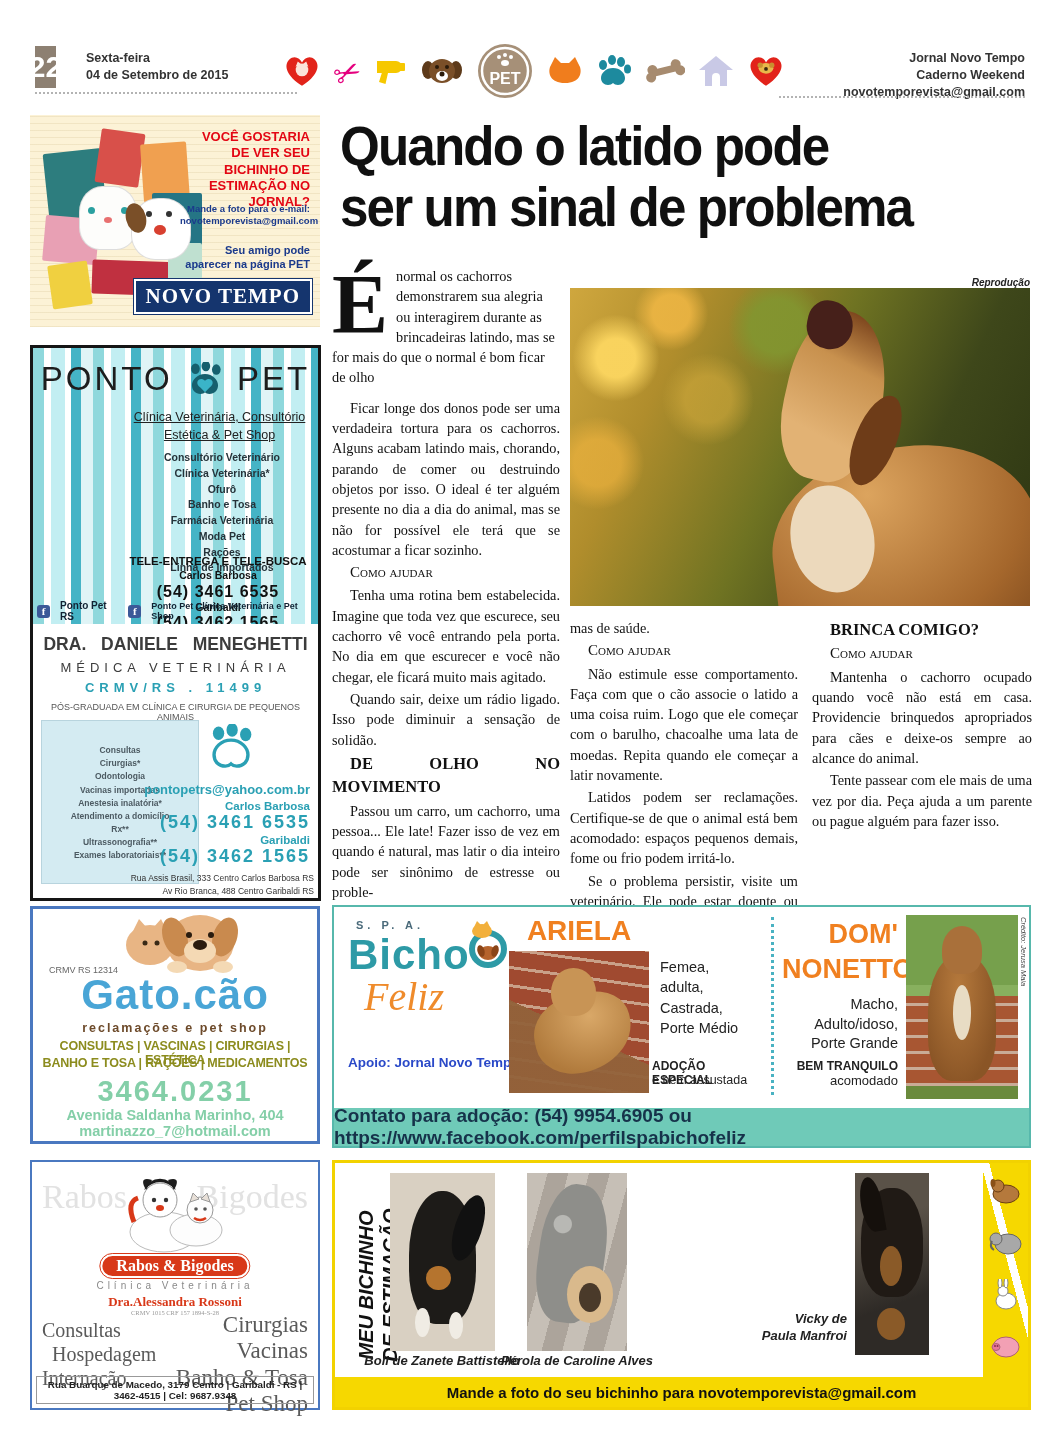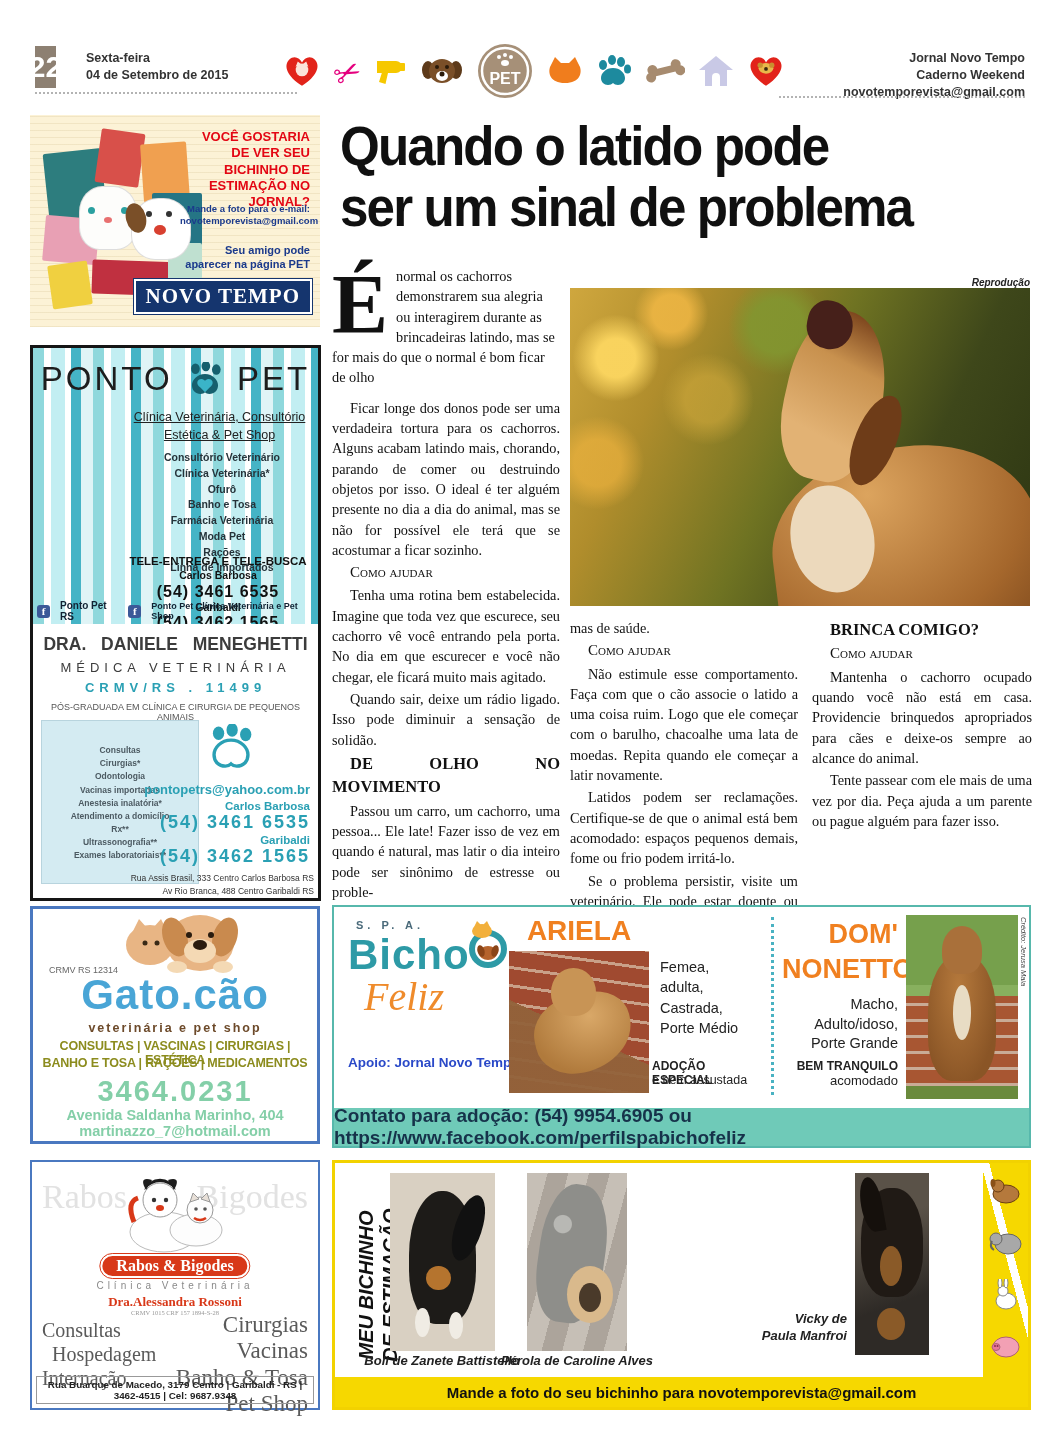--- a/index.html
+++ b/index.html
@@ -395,21 +395,21 @@
         <ellipse cx="95" cy="40" rx="16" ry="12" fill="#f4d9b4"></ellipse>
         <ellipse cx="95" cy="34" rx="7" ry="5" fill="#2a1c0e"></ellipse>
         <circle cx="84" cy="24" r="3" fill="#2a1c0e"></circle>
           <circle cx="106" cy="24" r="3" fill="#2a1c0e"></circle>
         <ellipse cx="72" cy="56" rx="10" ry="6" fill="#f4d9b4"></ellipse>
           <ellipse cx="118" cy="56" rx="10" ry="6" fill="#f4d9b4"></ellipse>
       </svg>
     </div>
     <div class="abs gc-crmv">CRMV RS 12314</div>
     <div class="abs gc-name">Gato.cão</div>
-    <div class="abs gc-tag">veterinária e pet shop</div>
+    <div class="abs gc-tag">reclamações e pet shop</div>
     <div class="abs gc-s" style="top:130px;">CONSULTAS | VASCINAS | CIRURGIAS | ESTÉTICA</div>
     <div class="abs gc-s" style="top:147px;">BANHO E TOSA | RAÇÕES | MEDICAMENTOS</div>
     <div class="abs gc-phone">3464.0231</div>
     <div class="abs gc-addr">Avenida Saldanha Marinho, 404</div>
     <div class="abs gc-mail">martinazzo_7@hotmail.com</div>
   </div>
 
   <div class="abs rabos">
     <div class="abs rb-wm" style="left:10px;">Rabos</div>
     <div class="abs rb-wm" style="right:10px;">Bigodes</div>

